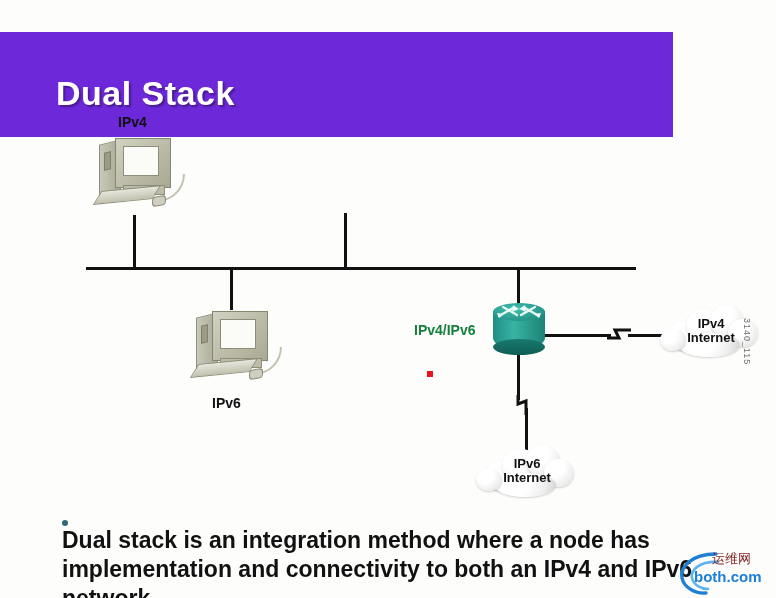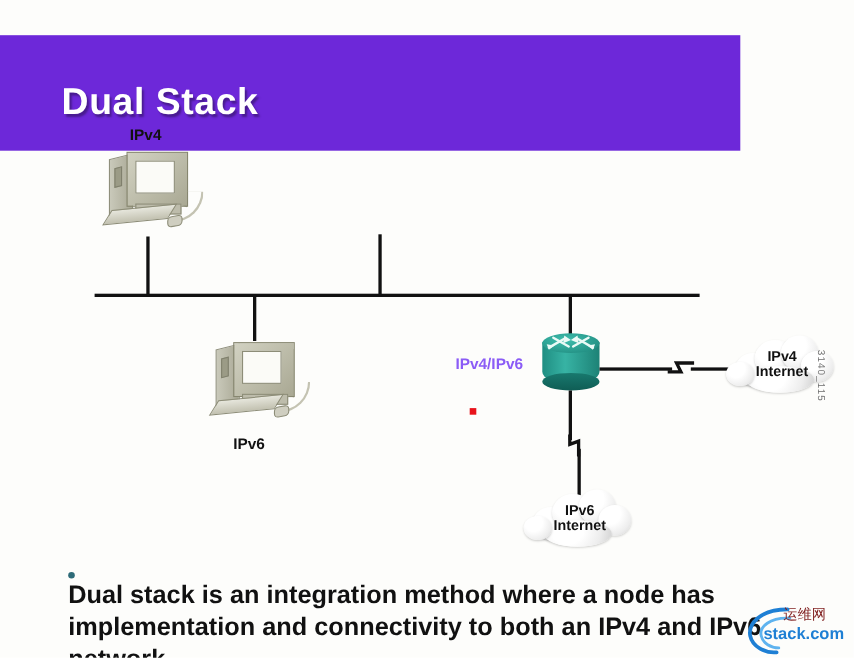--- a/index.html
+++ b/index.html
@@ -108,21 +108,21 @@
     background:radial-gradient(ellipse at 40% 35%,#3fbfae,#1b8378);
     border-radius:50%;
   }
   .router .base{
     position:absolute;left:4px;top:38px;width:52px;height:16px;
     background:linear-gradient(to bottom,#18796e,#0f5d55);
     border-radius:50%;
   }
   .router svg{position:absolute;left:4px;top:1px;}
   .router-label{
-    position:absolute;font-size:14px;font-weight:bold;color:#8b5cf6;
+    position:absolute;font-size:14px;font-weight:bold;color:#15803d;
     font-family:"Liberation Sans",sans-serif;white-space:nowrap;
   }
 
   
   .cloud{position:absolute;}
   .cloud .puffs div{
     position:absolute;border-radius:50%;
     background:radial-gradient(circle at 35% 28%,#ffffff 35%,#ededed 70%,#cfcfcf 100%);
     box-shadow:0 1px 2px rgba(0,0,0,.18);
   }
@@ -285,16 +285,16 @@
       <div class="bullet-text">Dual stack is an integration method where a node has implementation and connectivity to both an IPv4 and IPv6 network.</div>
     </div>
   </div>
 
   <div class="watermark">
     <svg class="swoosh" width="52" height="48" viewBox="0 0 52 48">
       <path d="M40 6 C14 6 4 20 6 30 C8 40 20 46 30 45" stroke="#1e7fd4" stroke-width="3.4" fill="none" stroke-linecap="round"></path>
       <path d="M42 14 C24 13 14 22 16 30 C17.5 37 25 41 32 41" stroke="#5fb3ef" stroke-width="2.6" fill="none" stroke-linecap="round"></path>
     </svg>
     <div class="wm-cn">运维网</div>
-    <div class="wm-url">stack.com</div>
+    <div class="wm-url">both.com</div>
   </div>
 
 </div>
 
 </body></html>

